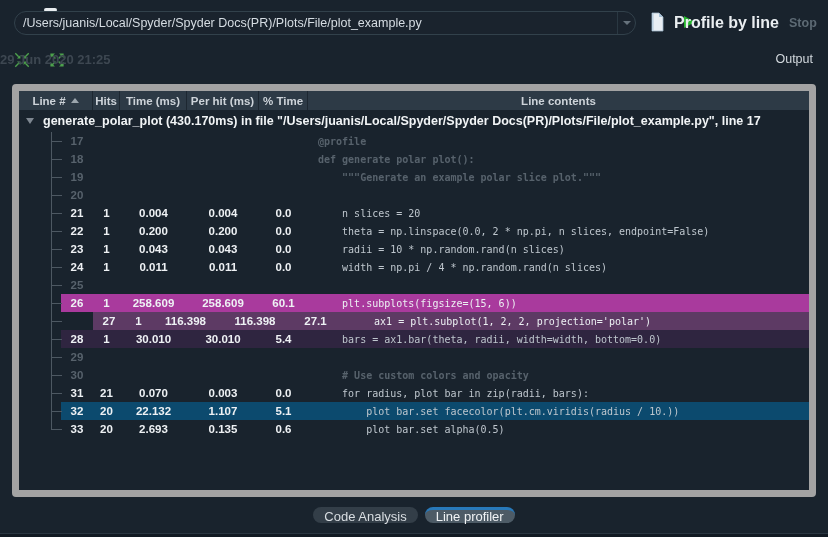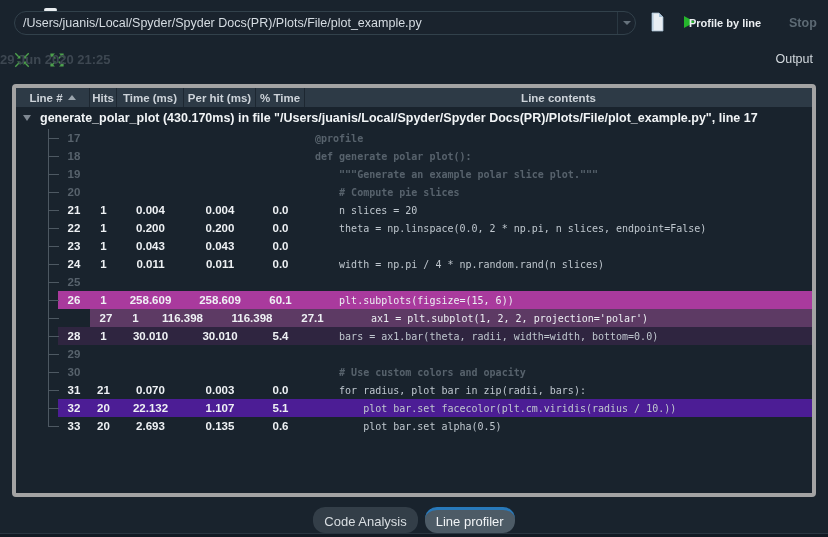--- a/index.html
+++ b/index.html
@@ -10,36 +10,36 @@
   .pane-handle { position:absolute; left:44px; top:8px; width:13px; height:4px; background:#e8ecef; border-radius:2px; }
   .pathbox { position:absolute; left:14px; top:11px; width:622px; height:24px; background:#1a232d;
              border:1px solid #32414b; border-radius:12px; display:flex; align-items:center;gap:10px; }
   .pathbox input { flex:1; min-width:0; background:transparent; border:none; outline:none;
                    color:#d6dde3; font-size:12.5px; padding:0 8px; font-family:"Liberation Sans", sans-serif; }
   .arrow-zone { width:18px; height:100%; border-left:1px solid #2a3842; display:flex; align-items:center; justify-content:center; }
   .caret-down { width:0; height:0; border-left:4px solid transparent; border-right:4px solid transparent; border-top:4.5px solid #66727c; }
   .doc-icon { position:absolute; left:649px; top:12px; }
   .play-icon { position:absolute; left:684px; top:16px; width:0; height:0;
                border-top:6.5px solid transparent; border-bottom:6.5px solid transparent; border-left:11px solid #25b52c; }
-  .profile-label { position:absolute; left:689px; top:11px; height:24px; line-height:24px;
-                   color:#eaeef1; font-size:11px; font-weight:600; }
+  .profile-label { position:absolute; left:674px; top:11px; height:24px; line-height:24px;
+                   color:#eaeef1; font-size:16px; font-weight:600; }
   .stop-label { position:absolute; left:789px; top:11px; height:24px; line-height:24px;
                 color:#5d6a74; font-size:12.5px; font-weight:600; }
 
   
   .row2 { position:absolute; left:0; top:45px; width:100%; height:32px; }
   .icon-btn { position:absolute; top:7px; width:16px; height:16px; cursor:pointer; }
   .icon-collapse { left:14px; } .icon-expand { left:49px; }
   .timestamp { position:absolute; left:0; top:7px; width:100%; 
                color:#3d4751; font-size:13px; font-weight:bold; }
   .output-label { position:absolute; right:15px; top:7px; color:#d2d8dd; font-size:12.5px; }
 
   
   .table-frame { position:absolute; left:12px; top:84px; width:804px; height:413px;
-                 border:4px solid #a3a3a3; border-radius:4px; background:#19232d; overflow:hidden; }
+                 border:7px solid #a3a3a3; border-radius:4px; background:#19232d; overflow:hidden; }
   .thead { display:flex; height:19px; background:#2d3a46; }
   .th { font-size:11.5px; font-weight:bold; color:#cdd3d9; display:flex; align-items:center;
         justify-content:center; border-right:1px solid #1d2731; gap:5px; }
   .th0{width:74px;} .th1{width:27px;} .th2{width:67px;} .th3{width:72px;} .th4{width:49px;}
   .th5{flex:1; border-right:none;}
   .sort-asc { width:0; height:0; border-left:4px solid transparent; border-right:4px solid transparent;
               border-bottom:5px solid #9ba5ad; }
 
   .root-row { display:flex; align-items:center; height:22px; gap:9px; padding-left:7px; }
   .expander { width:0; height:0; border-left:4.5px solid transparent; border-right:4.5px solid transparent;
@@ -55,21 +55,21 @@
   .cell { text-align:center; font-weight:bold; font-size:11.5px; color:#eef1f4; flex:none; }
   .c-num{width:32px;} .c-hits{width:27px;} .c-time{width:67px;} .c-per{width:72px;} .c-pct{width:49px;}
   .c-code { flex:1; font-family:"DejaVu Sans Mono", monospace; font-size:10px; color:#bfc7ce;
             white-space:pre; padding-left:10px; font-weight:normal; overflow:hidden; text-align:left; }
   .prow.nohit .cell { color:#57626c; font-weight:bold; }
   .prow.nohit .c-code { color:#57626c; }
   .band.hl-high .c-code, .band.hl-mid .c-code { color:#ecf0f3; }
 
   
   .tabs { position:absolute; left:0; top:507px; width:100%; display:flex; justify-content:center; gap:7px; }
-  .tab { height:26px; padding:0 11px; display:flex; align-items:center; font-size:13px;
+  .tab { height:16px; padding:0 11px; display:flex; align-items:center; font-size:13px;
          border-radius:12px; border-top:3px solid transparent; cursor:pointer; }
   .tab.inactive { background:#333e48; color:#d9dee2; }
   .tab.active { background:#4d5b66; color:#f0f3f5; border-top-color:#2879ba; }
   .bottom-bar { position:absolute; left:0; top:533px; width:100%; height:4px;
                 background:#121a23; border-top:1px solid #2a3641; }
 </style>
 </head>
 <body>
 
 <div class="app">
@@ -193,21 +193,20 @@
           <div class="branch">
             <span class="v"></span>
             <span class="t"></span>
           </div>
           <div class="band">
             <span class="cell c-num">20</span>
             <span class="cell c-hits"></span>
             <span class="cell c-time"></span>
             <span class="cell c-per"></span>
             <span class="cell c-pct"></span>
-            <span class="cell c-code">    # Compute pie slices</span>
           </div>
         </div>
         <div class="prow">
           <div class="branch">
             <span class="v"></span>
             <span class="t"></span>
           </div>
           <div class="band">
             <span class="cell c-num">21</span>
             <span class="cell c-hits">1</span>
@@ -235,20 +234,21 @@
           <div class="branch">
             <span class="v"></span>
             <span class="t"></span>
           </div>
           <div class="band">
             <span class="cell c-num">23</span>
             <span class="cell c-hits">1</span>
             <span class="cell c-time">0.043</span>
             <span class="cell c-per">0.043</span>
             <span class="cell c-pct">0.0</span>
+            <span class="cell c-code">    radii = 10 * np.random.rand(n_slices)</span>
           </div>
         </div>
         <div class="prow">
           <div class="branch">
             <span class="v"></span>
             <span class="t"></span>
           </div>
           <div class="band">
             <span class="cell c-num">24</span>
             <span class="cell c-hits">1</span>
@@ -354,21 +354,21 @@
             <span class="cell c-per">0.003</span>
             <span class="cell c-pct">0.0</span>
             <span class="cell c-code">    for radius, plot_bar in zip(radii, bars):</span>
           </div>
         </div>
         <div class="prow">
           <div class="branch">
             <span class="v"></span>
             <span class="t"></span>
           </div>
-          <div class="band hl-faint" style="background: #4c1d95;">
+          <div class="band hl-faint" style="background: #0c4a6e;">
             <span class="cell c-num">32</span>
             <span class="cell c-hits">20</span>
             <span class="cell c-time">22.132</span>
             <span class="cell c-per">1.107</span>
             <span class="cell c-pct">5.1</span>
             <span class="cell c-code">        plot_bar.set_facecolor(plt.cm.viridis(radius / 10.))</span>
           </div>
         </div>
         <div class="prow last">
           <div class="branch">

